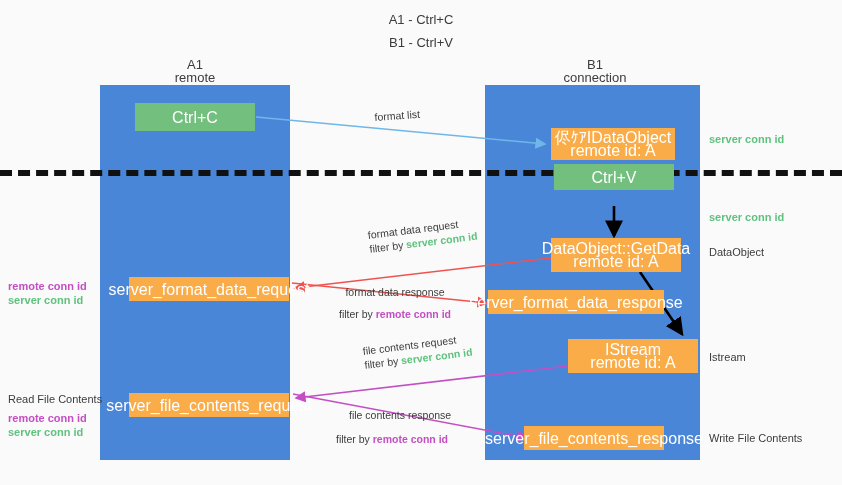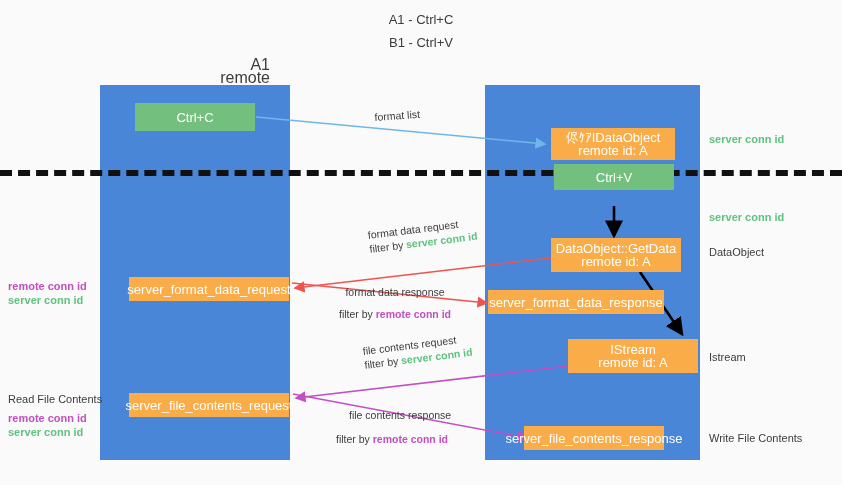--- a/index.html
+++ b/index.html
@@ -4,24 +4,24 @@
 <style>
   html,body{margin:0;padding:0;}
   body{
     width:842px;height:485px;background:#fafafa;
     font-family:"Liberation Sans",sans-serif;
     position:relative;overflow:hidden;
   }
   #stage{position:absolute;left:0;top:0;width:842px;height:485px;}
   svg#wires{position:absolute;left:0;top:0;width:842px;height:485px;pointer-events:none;}
   .lane{position:absolute;background:#4a86d8;}
-  .laneHdr{position:absolute;text-align:right;color:#3c3c3c;font-size:16px;line-height:13px;}
+  .laneHdr{position:absolute;text-align:center;color:#3c3c3c;font-size:13px;line-height:13px;}
   .box{position:absolute;box-sizing:border-box;display:flex;flex-direction:column;
        align-items:center;justify-content:center;color:#ffffff;text-align:center;
-       font-size:13px;line-height:13px;}
+       font-size:16px;line-height:13px;}
   .box.orange{background:#f9ac48;}
   .box.green{background:#72bf7e;}
   .title{position:absolute;left:0;top:8px;width:842px;text-align:center;
          color:#3c3c3c;font-size:13px;line-height:23px;}
   .sidelbl{position:absolute;font-size:11px;line-height:14px;color:#3c3c3c;}
   .green-t{color:#5fc27e;font-weight:bold;}
   .mag-t{color:#c44ec4;font-weight:bold;}
   .plain-t{color:#3c3c3c;}
   .edgelbl{position:absolute;font-size:10.5px;line-height:14px;color:#3c3c3c;white-space:nowrap;}
   .edgelbl.rot{transform-origin:left top;}
@@ -34,20 +34,24 @@
 <div id="stage">
 
   <div class="title">
     <div>A1 - Ctrl+C</div>
     <div>B1 - Ctrl+V</div>
   </div>
 
   <div class="laneHdr" style="left:120px;top:58px;width:150px;">
     <div>A1</div>
     <div>remote</div>
+  </div>
+  <div class="laneHdr" style="left:520px;top:58px;width:150px;">
+    <div>B1</div>
+    <div>connection</div>
   </div>
 
   <div class="lane" style="left:100px;top:85px;width:190px;height:375px;"></div>
   <div class="lane" style="left:485px;top:85px;width:215px;height:375px;"></div>
 
   <svg id="wires" viewBox="0 0 842 485">
     <defs>
       <marker id="ah-blue" markerWidth="7" markerHeight="7" refX="6" refY="3.5" orient="auto">
         <path d="M0,0 L7,3.5 L0,7 z" fill="#6fb7e8"></path>
       </marker>

